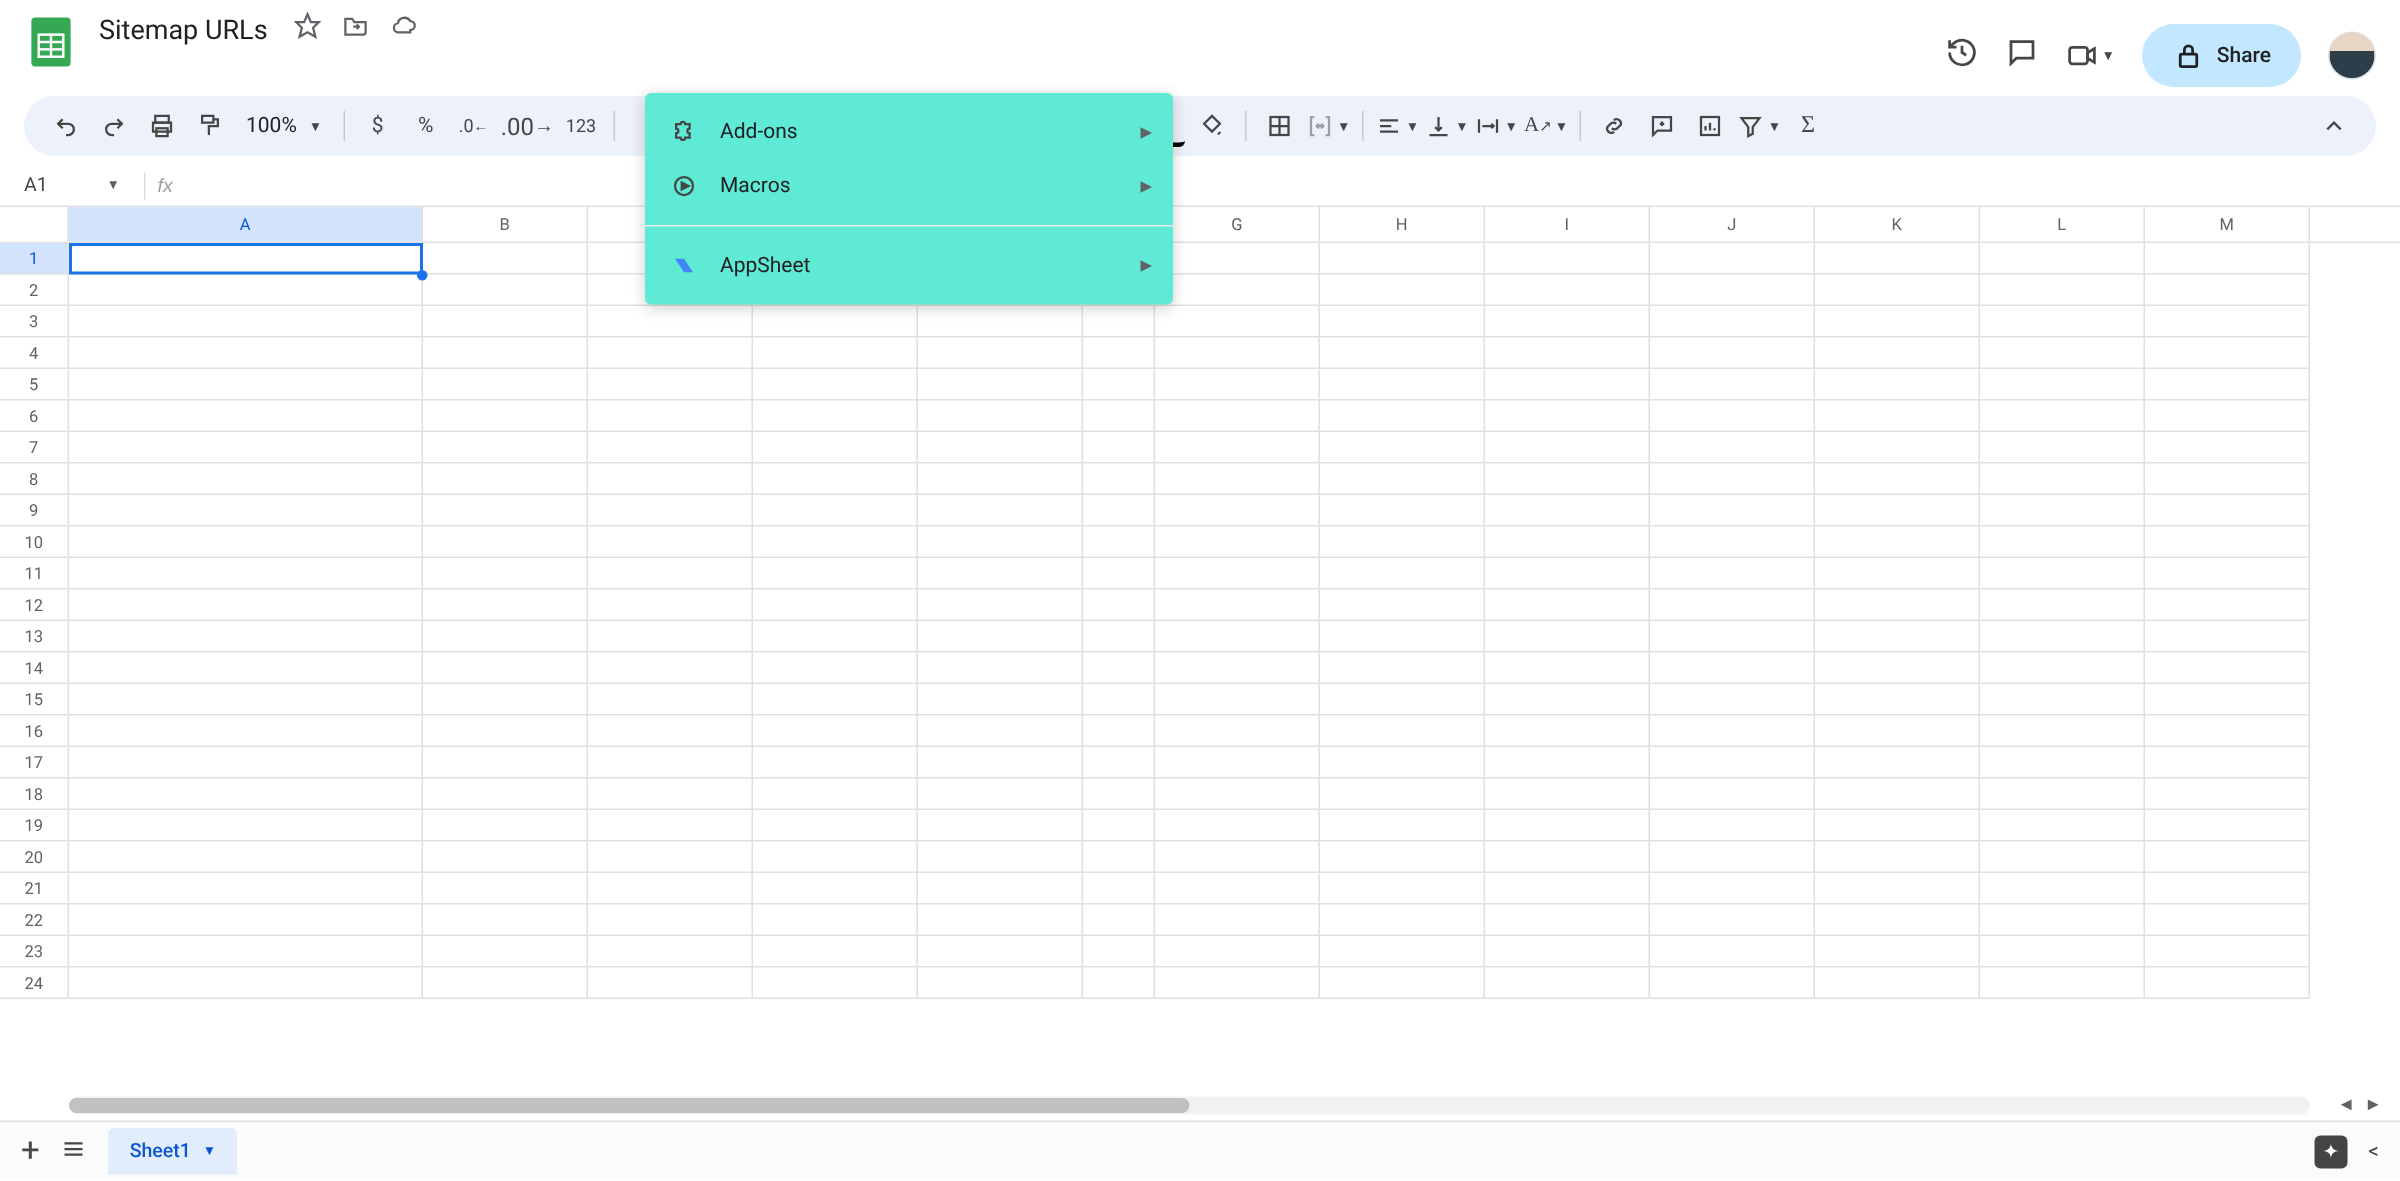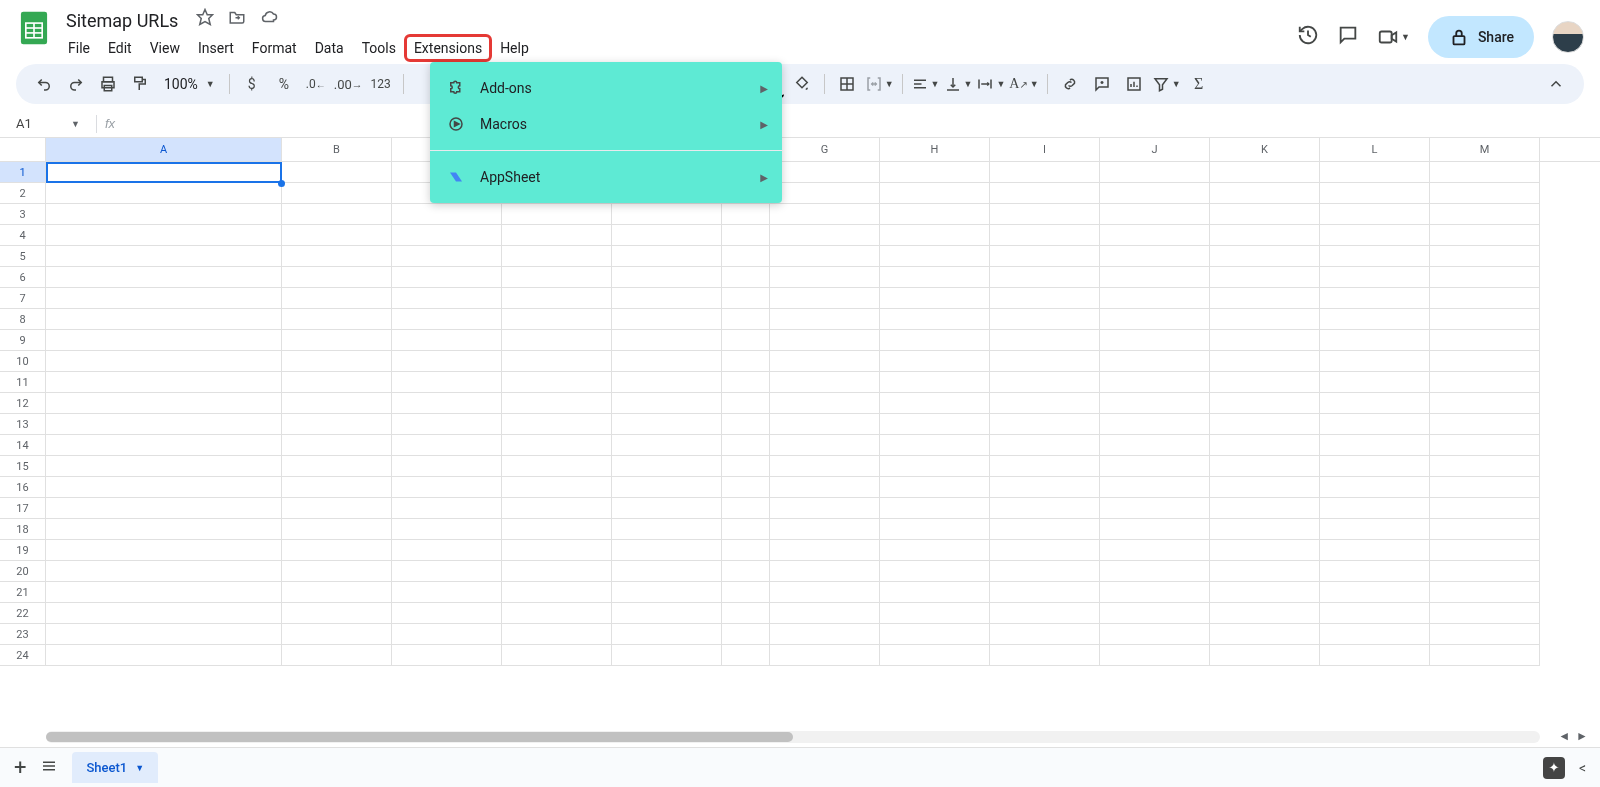--- a/index.html
+++ b/index.html
@@ -111,31 +111,20 @@
         <svg viewBox="0 0 24 24" fill="none" stroke="currentColor" stroke-width="2">
             <path d="M3 6h6l2 3h10v9a2 2 0 0 1-2 2H3z"></path>
             <path d="M10 13h5"></path>
             <path d="M13 11l2 2-2 2"></path>
           </svg>
         <svg viewBox="0 0 24 24" fill="none" stroke="currentColor" stroke-width="2">
             <path d="M18 16a4 4 0 0 0 0-8 6 6 0 0 0-11 2 4 4 0 0 0 1 8h10z"></path>
           </svg>
       </div>
     </div>
-    <div class="menubar">
-      <span class="menu-item">File</span>
-      <span class="menu-item">Edit</span>
-      <span class="menu-item">View</span>
-      <span class="menu-item">Insert</span>
-      <span class="menu-item">Format</span>
-      <span class="menu-item">Data</span>
-      <span class="menu-item">Tools</span>
-      <span class="menu-item highlighted">Extensions</span>
-      <span class="menu-item">Help</span>
-    </div>
   </div>
   <div class="header-right">
     <span class="icon-btn"><svg viewBox="0 0 24 24" fill="none" stroke="currentColor" stroke-width="2">
           <path d="M3 12a9 9 0 1 0 3-6.7L3 8"></path>
           <polyline points="3 3 3 8 8 8"></polyline>
           <polyline points="12 7 12 12 15 14"></polyline>
         </svg></span>
     <span class="icon-btn"><svg viewBox="0 0 24 24" fill="none" stroke="currentColor" stroke-width="2">
           <path d="M4 4h16v12H8l-4 4z"></path>
         </svg></span>
@@ -188,21 +177,21 @@
         <span>100%</span>
         <span class="dropdown-arrow">▼</span>
       </span>
     <span class="tb-sep"></span>
     <span class="tb-btn">$</span>
     <span class="tb-btn">%</span>
     <span class="tb-btn" style="font-size:12px;">
         <span>.0</span>
         <sub>←</sub>
       </span>
-    <span class="tb-btn" style="font-size:13px;">
+    <span class="tb-btn" style="font-size:16px;">
         <span>.00</span>
         <sub>→</sub>
       </span>
     <span class="tb-btn" style="font-size:12px;">123</span>
     <span class="tb-sep"></span>
 
     <span style="width:340px;"></span>
     <span class="tb-btn tb-text-color" style="font-family:serif;">A</span>
     <span class="tb-btn">
         <svg viewBox="0 0 24 24" fill="none" stroke="currentColor" stroke-width="2">

